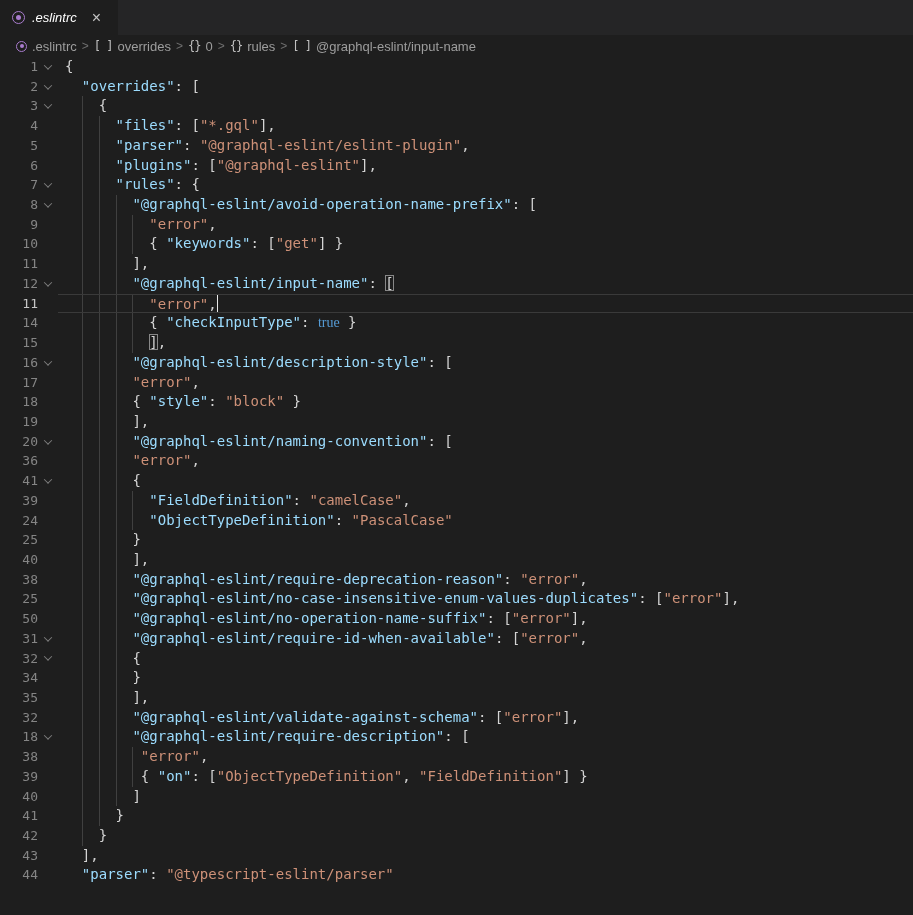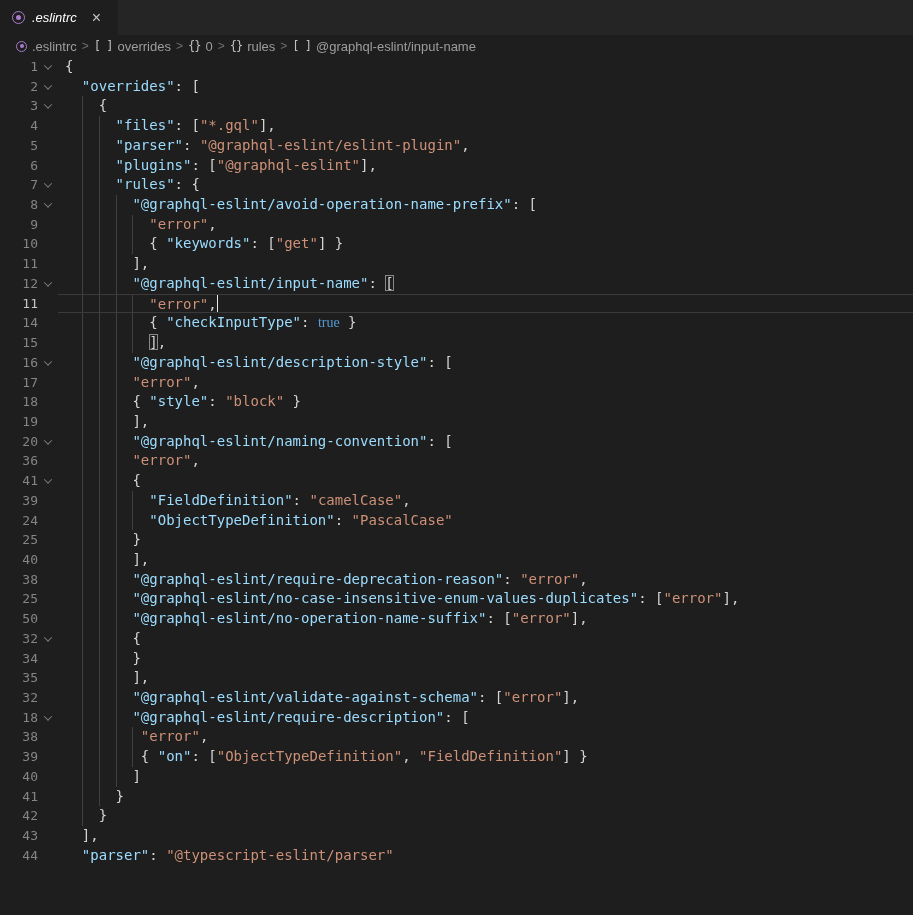--- a/index.html
+++ b/index.html
@@ -246,20 +246,27 @@
           <div class="num">25</div>
           <div class="fold"></div>
           <div class="code"><span class="guide" style="left: calc(2ch + 7px);"></span><span class="guide" style="left: calc(4ch + 7px);"></span><span class="guide" style="left: calc(6ch + 7px);"></span><span class="sp">        </span><span class="sk">"@graphql-eslint/no-case-insensitive-enum-values-duplicates"</span><span class="sp">: [</span><span class="ss">"error"</span><span class="sp">],</span></div>
         </div>
         <div class="line">
           <div class="num">50</div>
           <div class="fold"></div>
           <div class="code"><span class="guide" style="left: calc(2ch + 7px);"></span><span class="guide" style="left: calc(4ch + 7px);"></span><span class="guide" style="left: calc(6ch + 7px);"></span><span class="sp">        </span><span class="sk">"@graphql-eslint/no-operation-name-suffix"</span><span class="sp">: [</span><span class="ss">"error"</span><span class="sp">],</span></div>
         </div>
         <div class="line">
+          <div class="num">31</div>
+          <div class="fold">
+            <span class="chev"></span>
+          </div>
+          <div class="code"><span class="guide" style="left: calc(2ch + 7px);"></span><span class="guide" style="left: calc(4ch + 7px);"></span><span class="guide" style="left: calc(6ch + 7px);"></span><span class="sp">        </span><span class="sk">"@graphql-eslint/require-id-when-available"</span><span class="sp">: [</span><span class="ss">"error"</span><span class="sp">,</span></div>
+        </div>
+        <div class="line">
           <div class="num">32</div>
           <div class="fold">
             <span class="chev"></span>
           </div>
           <div class="code"><span class="guide" style="left: calc(2ch + 7px);"></span><span class="guide" style="left: calc(4ch + 7px);"></span><span class="guide" style="left: calc(6ch + 7px);"></span><span class="sp">        {</span></div>
         </div>
         <div class="line">
           <div class="num">34</div>
           <div class="fold"></div>
           <div class="code"><span class="guide" style="left: calc(2ch + 7px);"></span><span class="guide" style="left: calc(4ch + 7px);"></span><span class="guide" style="left: calc(6ch + 7px);"></span><span class="sp">        }</span></div>

